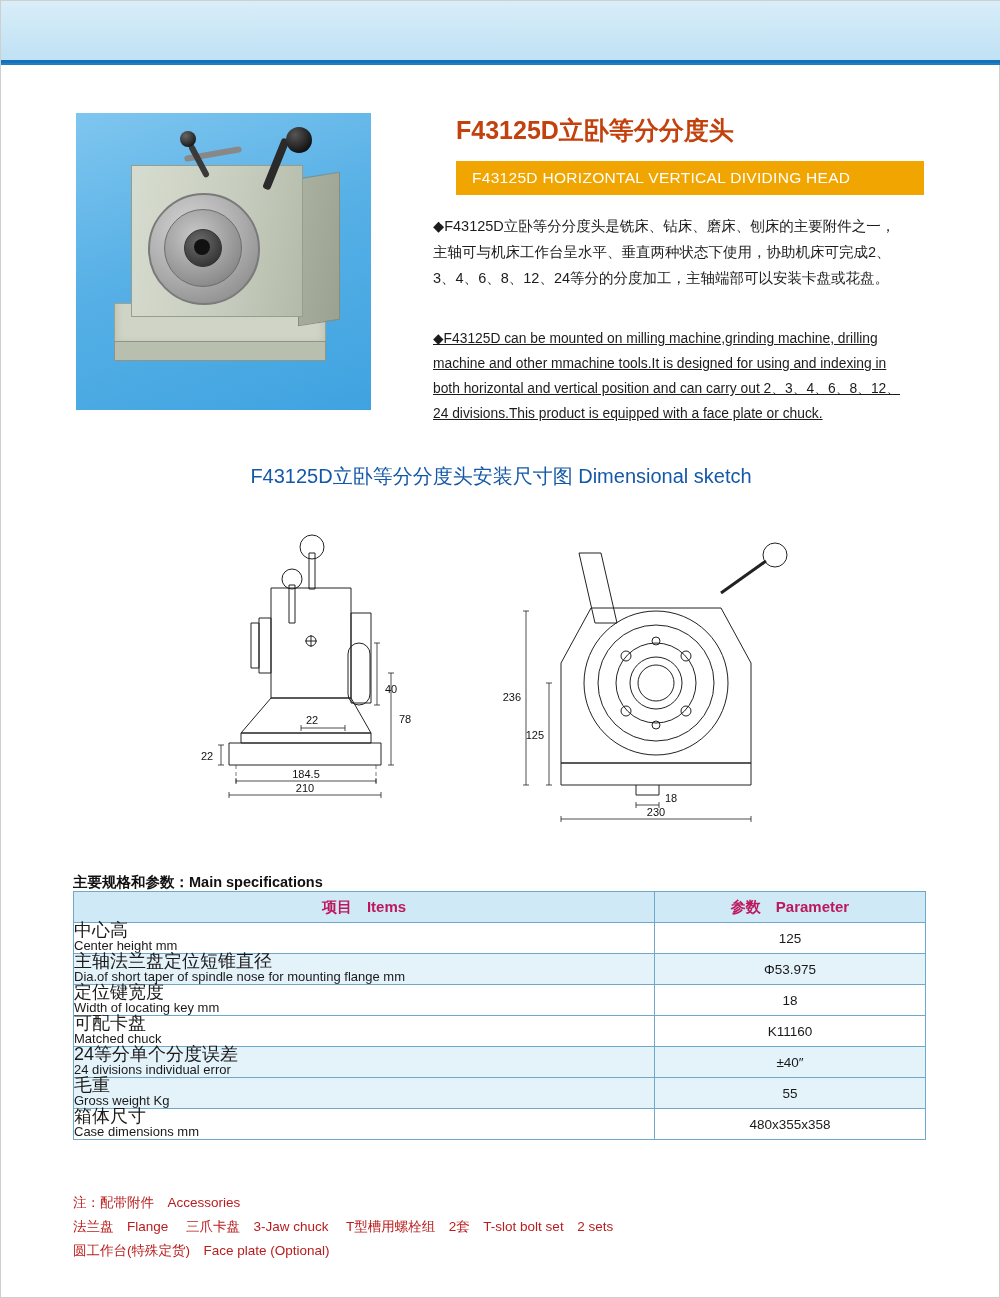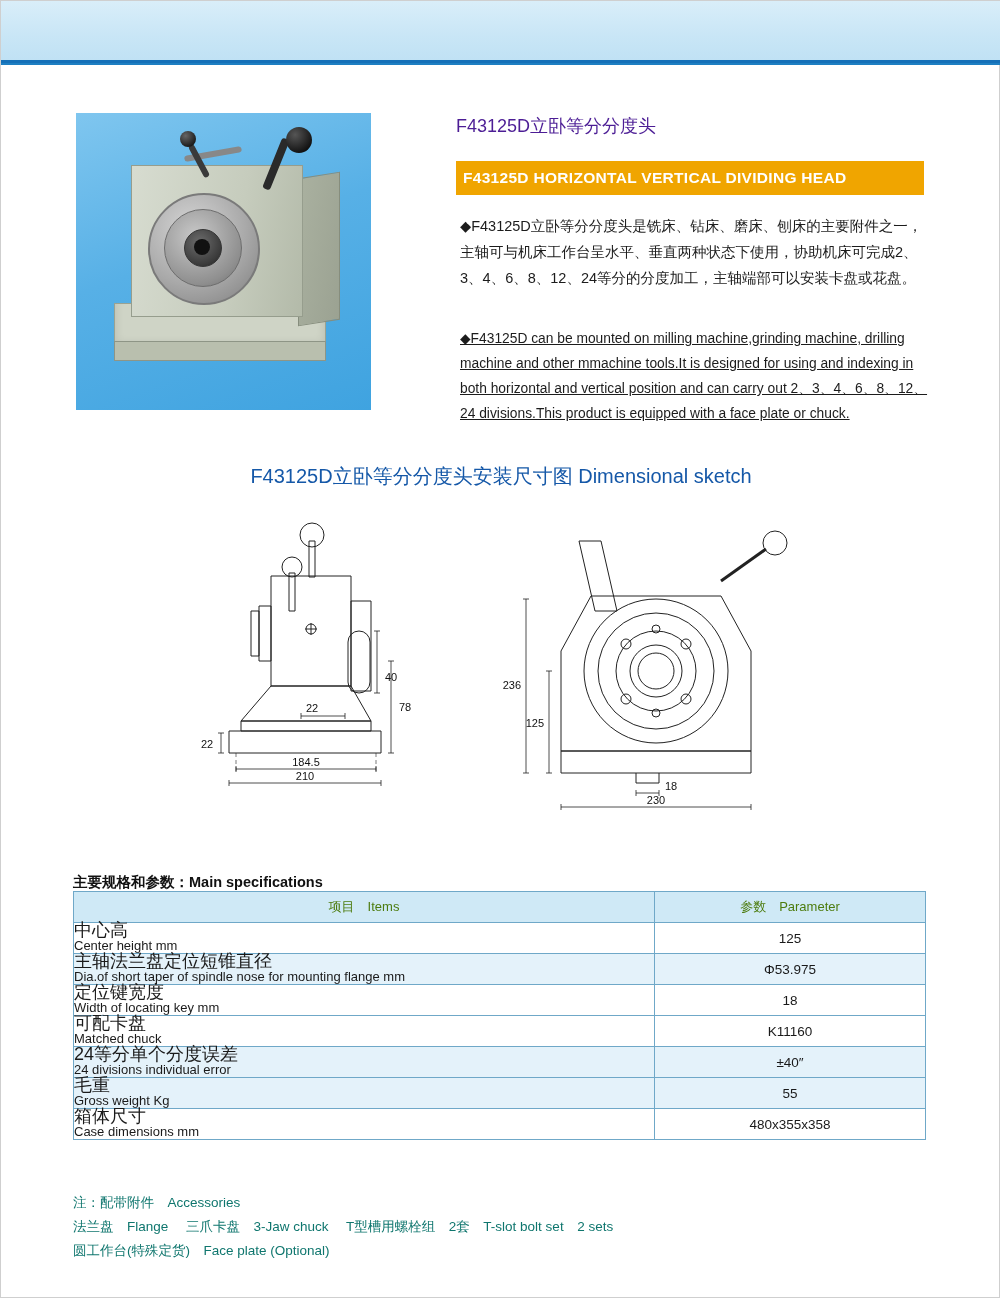--- a/index.html
+++ b/index.html
@@ -175,45 +175,44 @@
     background: #888;
     transform: rotate(-10deg);
     border-radius: 3px;
   }
 
   
   .title-cn {
     position: absolute;
     left: 455px;
     top: 113px;
-    font-size: 18px;
-    font-weight: normal;
-    color: #4c1d95;
+    font-size: 25px;
+    font-weight: bold;
+    color: #c2410c;
     letter-spacing: 0px;
   }
   .title-en-bar {
     position: absolute;
     left: 455px;
     top: 160px;
     width: 468px;
     height: 34px;
     background: #f0a500;
     display: flex;
     align-items: center;
   }
   .title-en-bar span {
     color: #ffffff;
     font-size: 15.5px;
-    padding-left: 7px;
+    padding-left: 16px;
     letter-spacing: 0.3px;
-    font-weight: bold;
   }
   .para {
     position: absolute;
-    left: 459px;
+    left: 432px;
     width: 470px;
     font-size: 14.5px;
     line-height: 26px;
     color: #1c1c1c;
   }
   .para.cn { top: 212px; }
   .para.en { top: 325px; font-size: 13.8px; line-height: 25px; text-decoration: underline; }
 
   
   .sketch-title {
@@ -223,21 +222,21 @@
     width: 1000px;
     text-align: center;
     font-size: 20px;
     color: #1558a8;
   }
 
   
   .drawing {
     position: absolute;
     left: 180px;
-    top: 510px;
+    top: 522px;
     width: 660px;
     height: 310px;
   }
   .drawing svg { display: block; }
 
   
   .spec-title {
     position: absolute;
     left: 72px;
     top: 862px;
@@ -254,23 +253,23 @@
     border-collapse: collapse;
     font-size: 12.5px;
   }
   table.spec th, table.spec td {
     border: 1px solid #6fa8c8;
     padding: 0;
   }
   table.spec thead th {
     background: #cfe9f6;
     height: 30px;
-    font-weight: normal;
-    font-size: 13px;
-    color: #4d7c0f;
+    font-weight: bold;
+    font-size: 15px;
+    color: #be185d;
     text-align: center;
   }
   td.item {
     padding: 2px 0 3px 10px;
     line-height: 15px;
     width: 580px;
   }
   td.item .cn { display: block; font-size: 18px; }
   td.item .en { display: block; font-size: 13px; }
   td.param {
@@ -280,21 +279,21 @@
   }
   tr.alt td { background: #e4f2fa; }
   tr.plain td { background: #ffffff; }
 
   .notes {
     position: absolute;
     left: 72px;
     top: 1190px;
     font-size: 13.5px;
     line-height: 24px;
-    color: #0f766e;
+    color: #b91c1c;
   }
   .notes .row span { margin-right: 14px; }
 </style>
 </head>
 <body>
 
 <div class="page">
 
   <div class="top-band">
     <div class="top-band-inner"></div>

